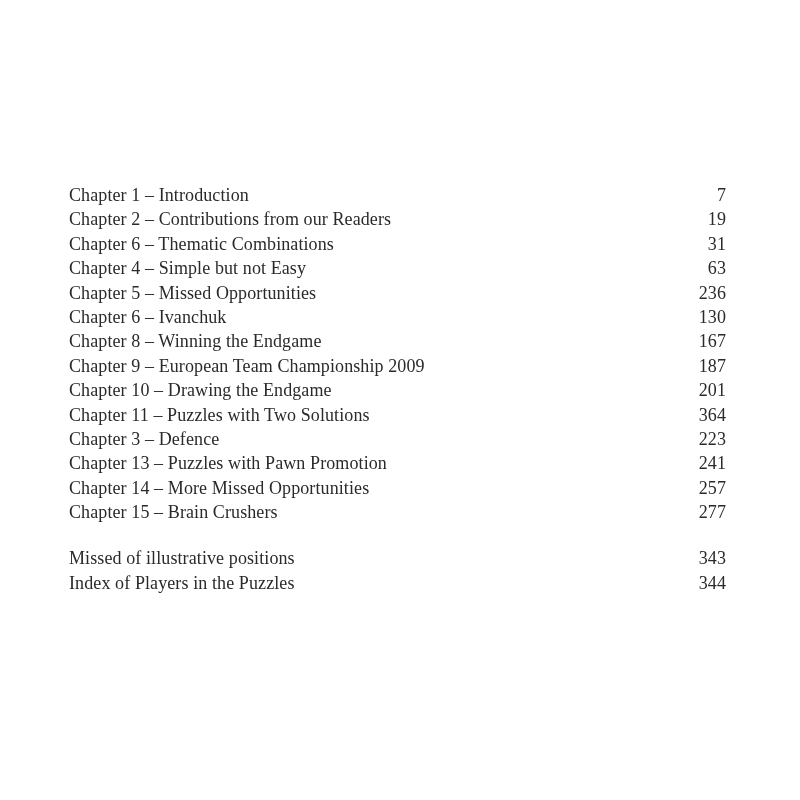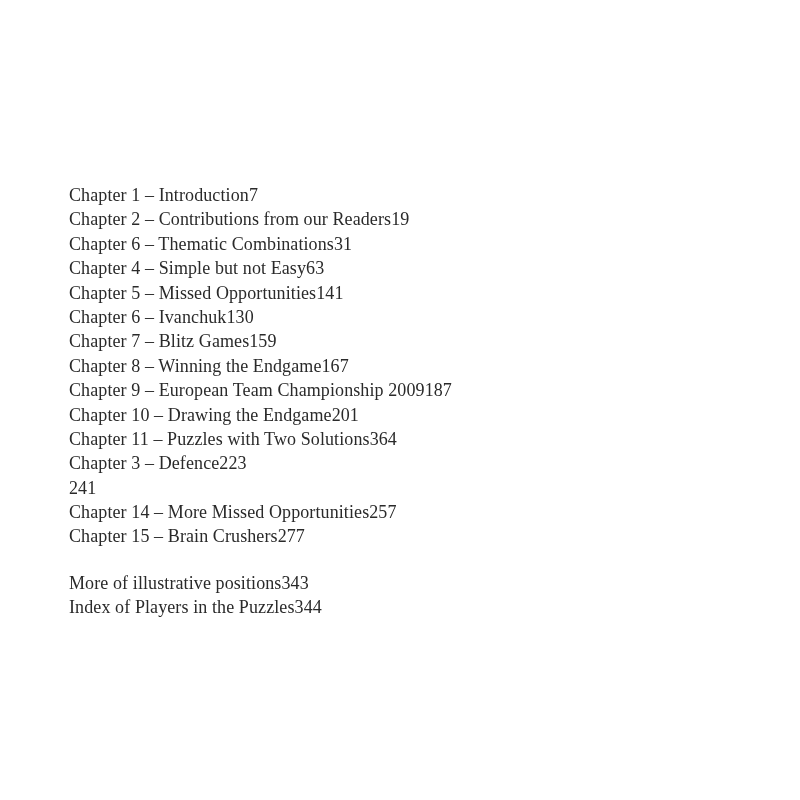--- a/index.html
+++ b/index.html
@@ -16,21 +16,21 @@
       color: #2a2a2a;
     }
     .toc {
       position: absolute;
       left: 69px;
       top: 183px;
       width: 657px;
     }
     .toc-row {
       display: flex;
-      justify-content: flex-start;
+      justify-content: space-between;
       align-items: baseline;
       height: 24.4px;
       font-size: 18px;
       line-height: 24.4px;
       letter-spacing: 0.1px;
     }
     .toc-title {
       white-space: nowrap;
     }
     .toc-page {
@@ -56,29 +56,25 @@
   <div class="toc-row">
     <span class="toc-title">Chapter 6 – Thematic Combinations</span>
     <span class="toc-page">31</span>
   </div>
   <div class="toc-row">
     <span class="toc-title">Chapter 4 – Simple but not Easy</span>
     <span class="toc-page">63</span>
   </div>
   <div class="toc-row">
     <span class="toc-title">Chapter 5 – Missed Opportunities</span>
-    <span class="toc-page">141</span>
+    <span class="toc-page">236</span>
   </div>
   <div class="toc-row">
     <span class="toc-title">Chapter 6 – Ivanchuk</span>
     <span class="toc-page">130</span>
-  </div>
-  <div class="toc-row">
-    <span class="toc-title">Chapter 7 – Blitz Games</span>
-    <span class="toc-page">159</span>
   </div>
   <div class="toc-row">
     <span class="toc-title">Chapter 8 – Winning the Endgame</span>
     <span class="toc-page">167</span>
   </div>
   <div class="toc-row">
     <span class="toc-title">Chapter 9 – European Team Championship 2009</span>
     <span class="toc-page">187</span>
   </div>
   <div class="toc-row">
@@ -87,34 +83,35 @@
   </div>
   <div class="toc-row">
     <span class="toc-title">Chapter 11 – Puzzles with Two Solutions</span>
     <span class="toc-page">364</span>
   </div>
   <div class="toc-row">
     <span class="toc-title">Chapter 3 – Defence</span>
     <span class="toc-page">223</span>
   </div>
   <div class="toc-row">
+    <span class="toc-title">Chapter 13 – Puzzles with Pawn Promotion</span>
     <span class="toc-page">241</span>
   </div>
   <div class="toc-row">
     <span class="toc-title">Chapter 14 – More Missed Opportunities</span>
     <span class="toc-page">257</span>
   </div>
   <div class="toc-row">
     <span class="toc-title">Chapter 15 – Brain Crushers</span>
     <span class="toc-page">277</span>
   </div>
 
   <div class="toc-gap"></div>
 
   <div class="toc-row">
-    <span class="toc-title">More of illustrative positions</span>
+    <span class="toc-title">Missed of illustrative positions</span>
     <span class="toc-page">343</span>
   </div>
   <div class="toc-row">
     <span class="toc-title">Index of Players in the Puzzles</span>
     <span class="toc-page">344</span>
   </div>
 </div>
 
 </body></html>

